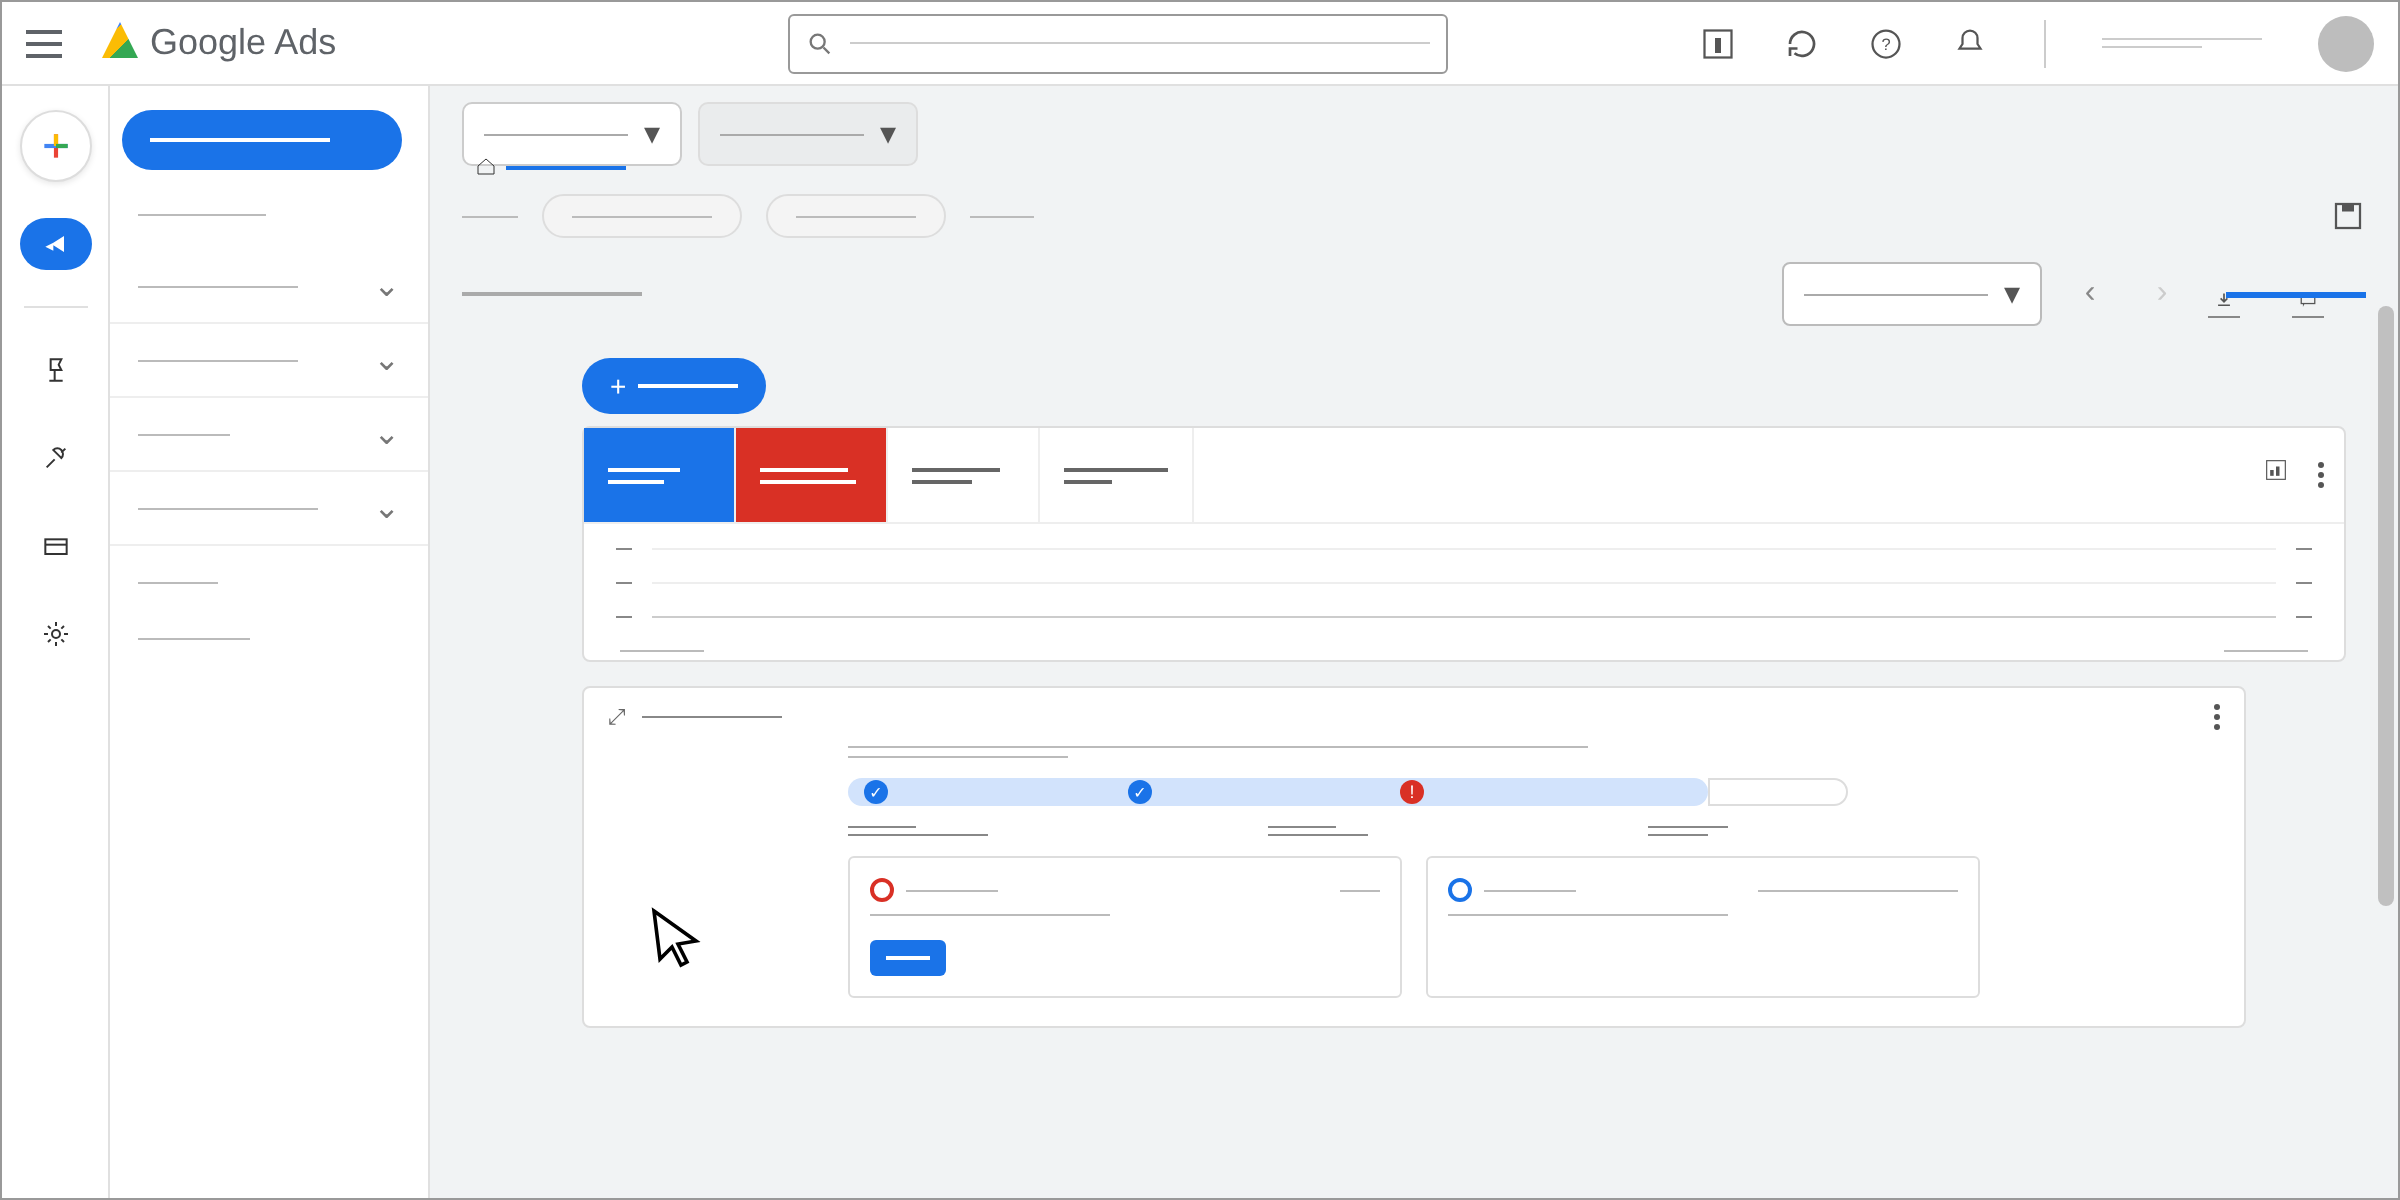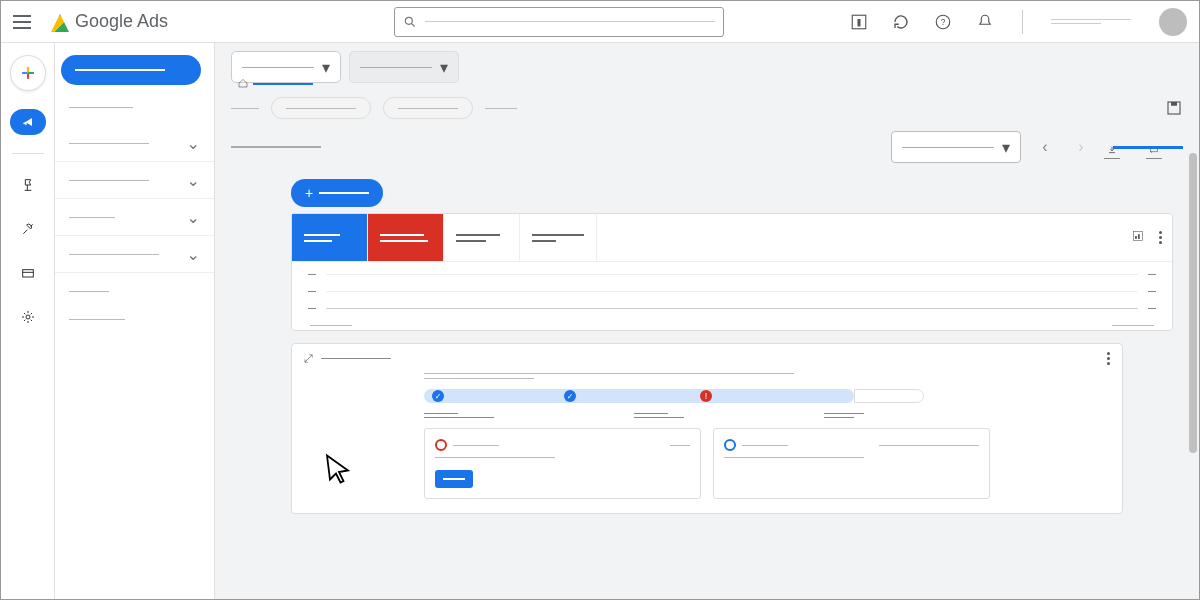--- a/index.html
+++ b/index.html
@@ -2,21 +2,21 @@
 <html><head>
   <meta charset="utf-8">
   <style>
     * { box-sizing: border-box; margin: 0; padding: 0; font-family: Arial, sans-serif; }
     body { width: 1200px; height: 600px; background: #f1f3f4; overflow: hidden; position: relative; border: 1px solid #999; }
 
     
     .header { height: 42px; background: #fff; border-bottom: 1px solid #e0e0e0; display: flex; align-items: center; padding: 0 12px; }
     .menu-icon { width: 24px; height: 24px; display: flex; flex-direction: column; justify-content: center; gap: 4px; cursor: pointer; }
     .menu-icon div { height: 2px; background: #5f6368; width: 18px; }
-    .logo { display: flex; align-items: flex-end; margin-left: 14px; gap: 6px; }
+    .logo { display: flex; align-items: flex-start; margin-left: 14px; gap: 6px; }
     .logo-triangle { width: 18px; height: 18px; background: linear-gradient(135deg, #4285f4 30%, #fbbc04 30%, #fbbc04 60%, #34a853 60%); clip-path: polygon(50% 0, 100% 100%, 0 100%); }
     .logo-text { font-size: 18px; color: #5f6368; }
     .search-box { margin-left: auto; margin-right: auto; width: 330px; height: 30px; border: 1px solid #999; border-radius: 3px; display: flex; align-items: center; padding: 0 8px; gap: 8px; position: relative; left: 60px; }
     .search-line { height: 1px; background: #ccc; flex: 1; }
     .header-right { display: flex; align-items: center; gap: 24px; margin-left: 20px; }
     .header-icon { width: 18px; height: 18px; }
     .header-divider { width: 1px; height: 24px; background: #ccc; margin: 0 4px; }
     .header-account { width: 80px; height: 1px; background: #ccc; }
     .avatar { width: 28px; height: 28px; border-radius: 50%; background: #bdbdbd; margin-left: 4px; }
 

